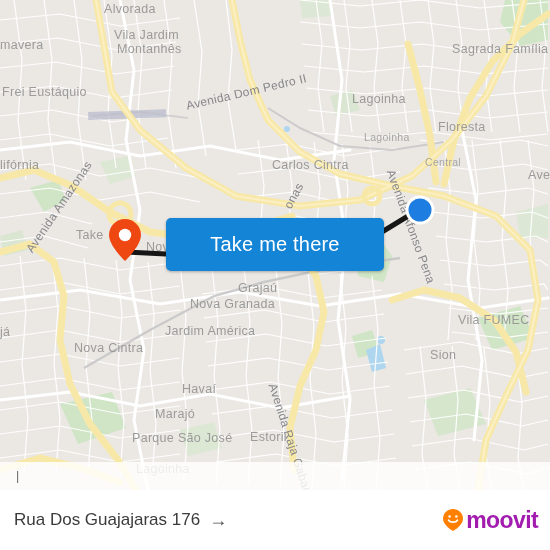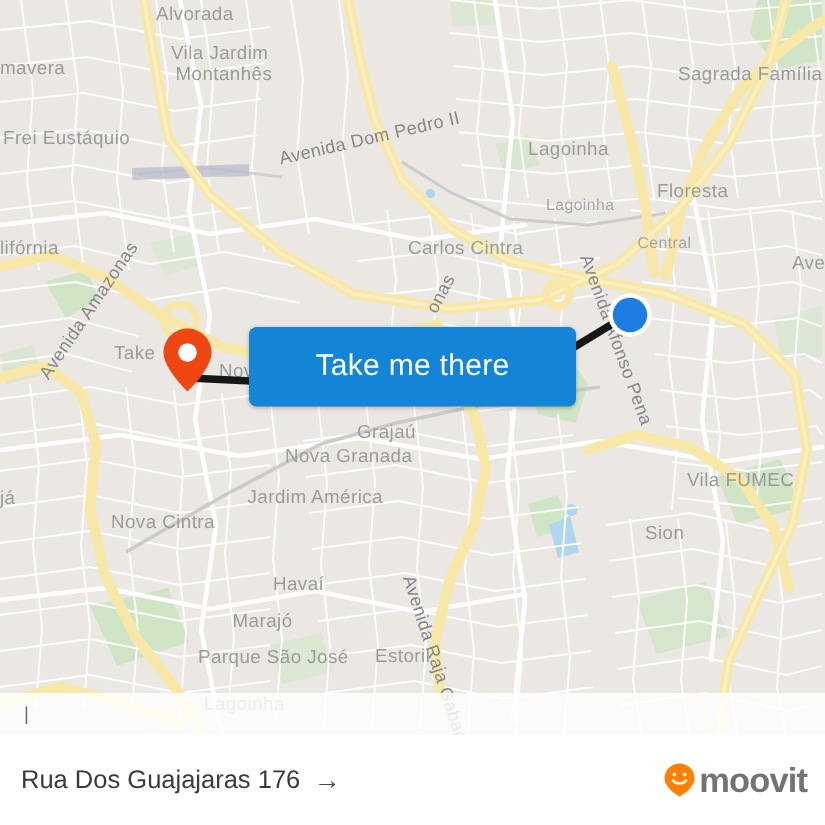--- a/index.html
+++ b/index.html
@@ -142,21 +142,21 @@
     color: #4a4a4a;
   }
   #moovit-logo {
     display: flex;
     align-items: center;
     flex: 0 0 auto;
   }
   #moovit-logo .wordmark {
     font-size: 23px;
     font-weight: bold;
-    color: #737373;
+    color: #a21caf;
     letter-spacing: -0.6px;
     margin-left: 2px;
   }
 </style>
 </head>
 <body>
 
 <div id="app">
 
   <div id="map">

